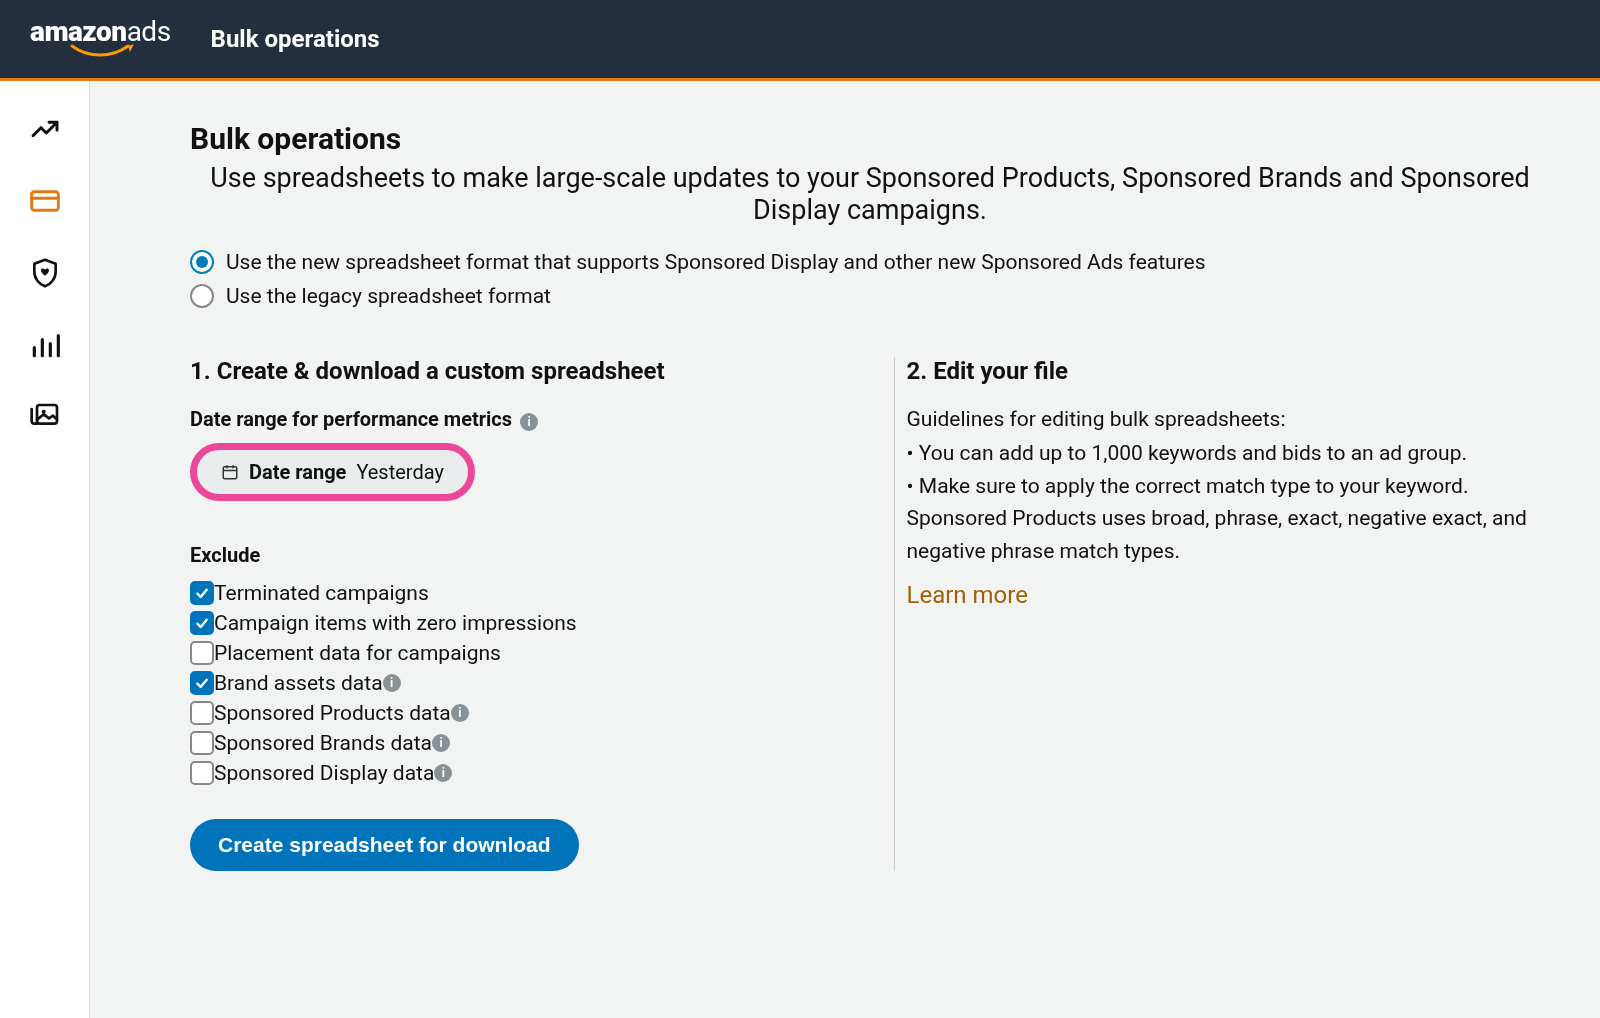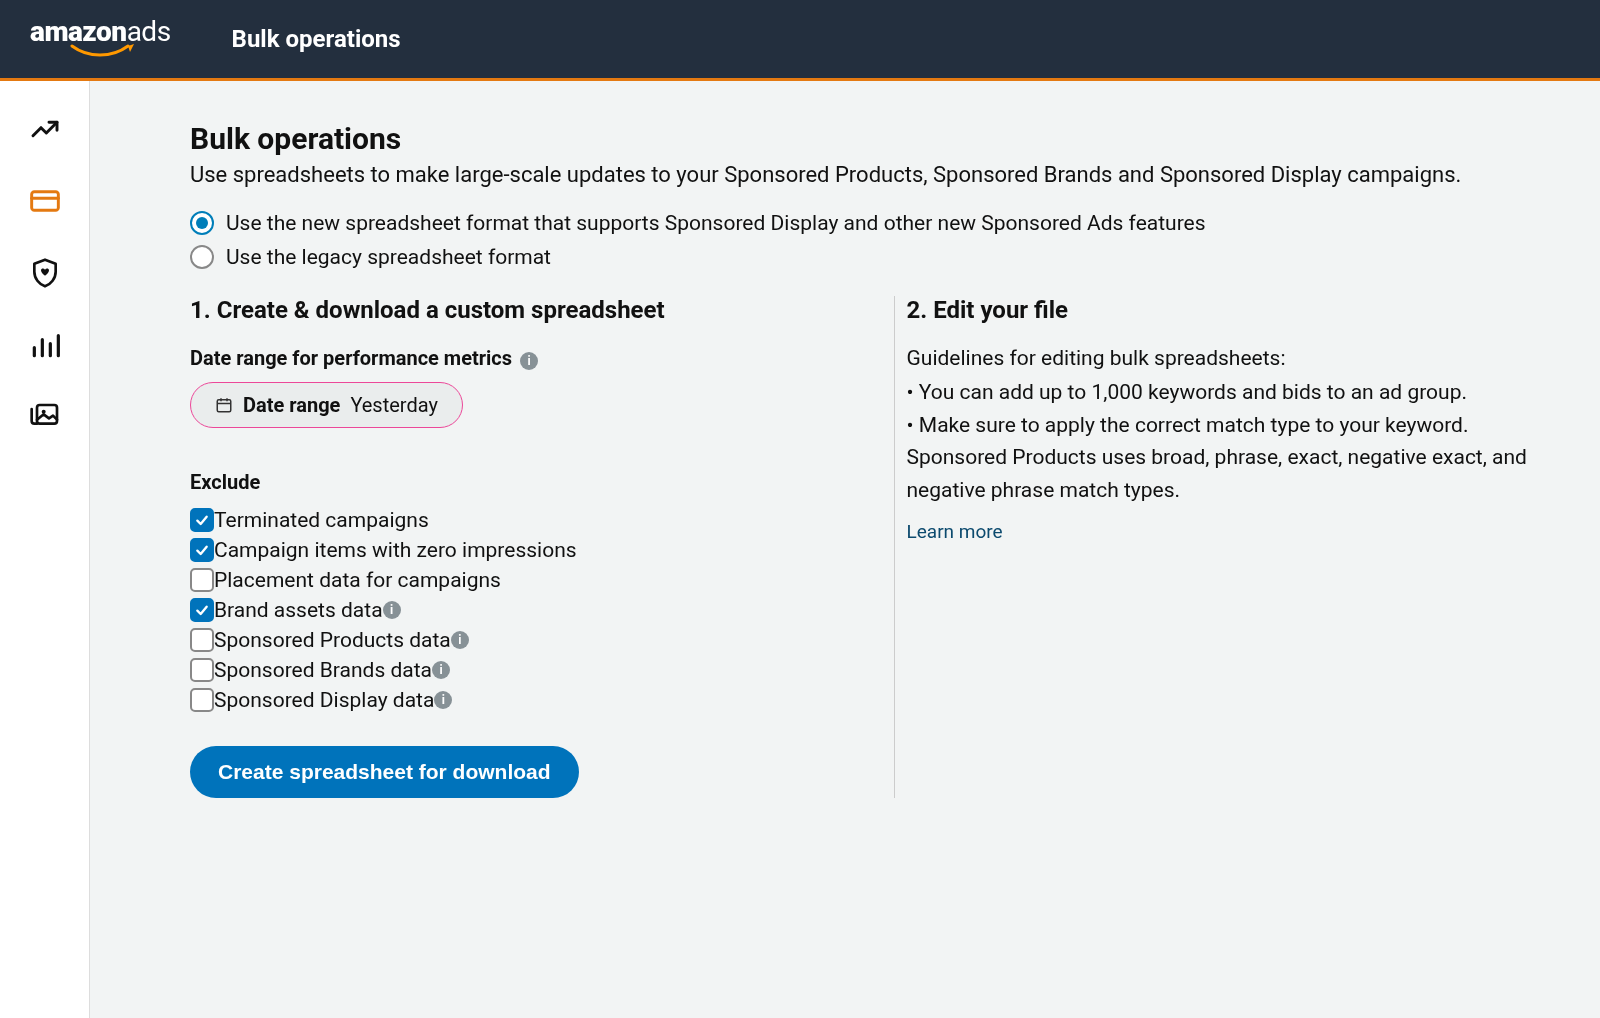--- a/index.html
+++ b/index.html
@@ -19,21 +19,21 @@
       padding: 18px 30px;
       border-bottom: 3px solid #e47911;
     }
     .logo {
       font-size: 28px;
       font-weight: 700;
       letter-spacing: -0.5px;
       display: flex;
       flex-direction: column;
       line-height: 1;
-      margin-right: 61px;
+      margin-right: 40px;
     }
     .logo .amazon {
       font-weight: 900;
     }
     .logo .ads {
       font-weight: 400;
     }
     .amazon-smile {
       margin-top: -2px;
       margin-left: 40px;
@@ -73,23 +73,24 @@
       flex: 1;
       padding: 40px 50px 40px 100px;
     }
 
     h1.page-title {
       font-size: 30px;
       font-weight: 700;
       margin-bottom: 6px;
     }
     .subtitle {
-      font-size: 22px;
+      font-size: 27px;
       color: #111;
       margin-bottom: 24px;
+      text-align: center;
     }
 
     .radio-row {
       display: flex;
       align-items: center;
       gap: 12px;
       margin-bottom: 10px;
       font-size: 21px;
     }
     .radio {
@@ -110,21 +111,21 @@
       color: #007eb9;
       margin-left: 34px;
       font-size: 21px;
       text-decoration: none;
       cursor: pointer;
     }
 
     .two-col {
       display: flex;
       gap: 40px;
-      margin-top: 27px;
+      margin-top: 49px;
     }
     .col-left { flex: 1; padding-right: 20px; }
     .col-right { flex: 1; padding-left: 12px; border-left: 1px solid #ccc; }
 
     h2.section {
       font-size: 24px;
       font-weight: 700;
       margin-bottom: 22px;
     }
     .field-label {
@@ -136,21 +137,21 @@
     .info-icon {
       display: inline-flex; width: 18px; height: 18px;
       border-radius: 50%; background: #879196; color: #fff;
       align-items: center; justify-content: center;
       font-size: 12px; font-weight: 700; font-style: normal;
       flex-shrink: 0;
     }
     .date-pill {
       display: inline-flex; align-items: center; gap: 10px;
       background: #eaeded;
-      border: 1px solid #ec4899;
+      border: 7px solid #ec4899;
       border-radius: 999px;
       padding: 10px 24px;
       font-size: 20px;
       cursor: pointer;
     }
     .date-pill .lead {
       font-weight: 700;
     }
     .cal-icon svg { width: 18px; height: 18px; display: block; }
 
@@ -189,21 +190,21 @@
       font-weight: 700;
       cursor: pointer;
     }
 
     .guide-intro {
       font-size: 21px;
       margin-bottom: 6px;
     }
     .bullet { font-size: 21px; line-height: 1.55; }
     .learn-link {
-      color: #0c4a6e; font-size: 19px; cursor: pointer; display: inline-block; margin-top: 14px;
+      color: #a16207; font-size: 24px; cursor: pointer; display: inline-block; margin-top: 14px;
     }
   </style>
 </head>
 <body>
 
 <div class="top-bar">
   <div class="logo">
     <div>
       <span class="amazon">amazon</span><span class="ads">ads</span>
     </div>

